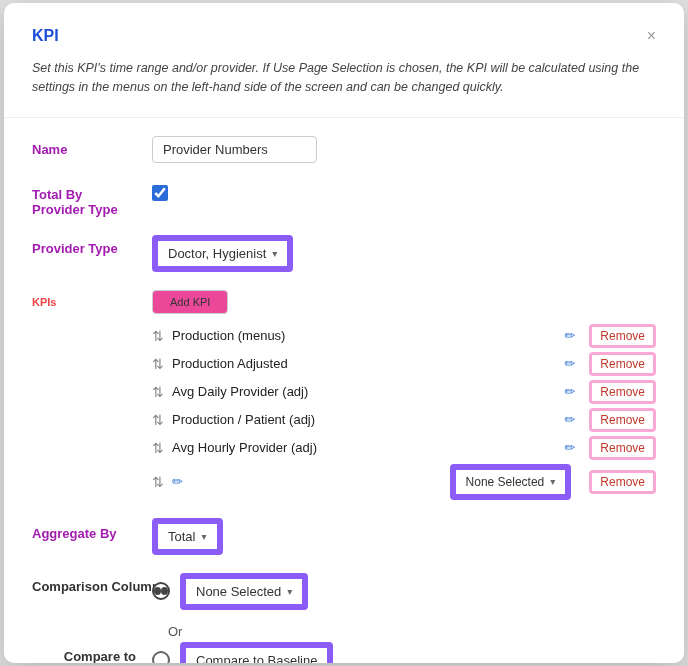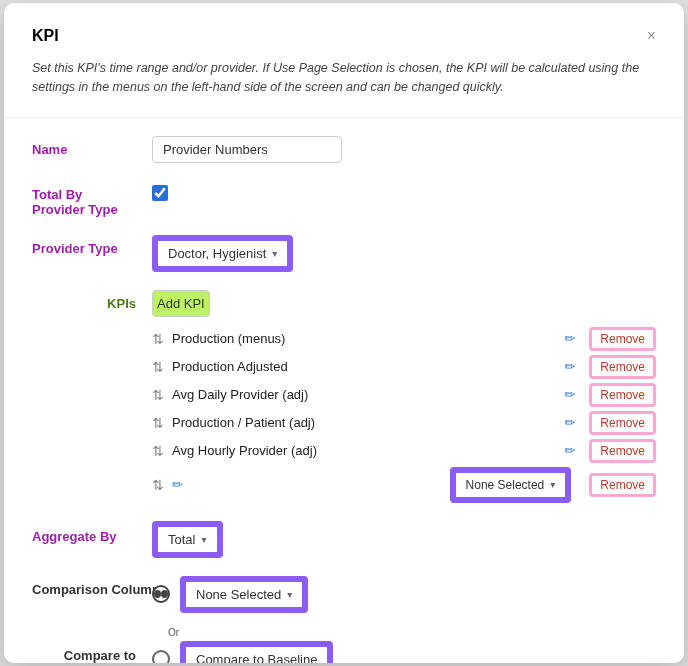--- a/index.html
+++ b/index.html
@@ -25,21 +25,21 @@
     }
     .modal-header {
       display: flex;
       align-items: center;
       justify-content: space-between;
       margin-bottom: 14px;
     }
     .modal-title {
       font-size: 16px;
       font-weight: 600;
-      color: #000000;
+      color: #1d4ed8;
     }
     .close-btn {
       background: none;
       border: none;
       cursor: pointer;
       color: #999;
       font-size: 16px;
       line-height: 1;
     }
     .description {
@@ -70,21 +70,21 @@
       color: #a21caf;
     }
     .form-control-wrap {
       flex: 1;
     }
     input[type="text"].form-input {
       border: 1px solid #ccc;
       border-radius: 4px;
       padding: 5px 10px;
       font-size: 13px;
-      width: 190px;
+      width: 165px;
       color: #333;
       outline: none;
     }
     .checkbox-wrap {
       display: flex;
       align-items: center;
       padding-top: 4px;
     }
     input[type="checkbox"] {
       width: 16px;
@@ -102,25 +102,25 @@
       display: inline-flex;
       align-items: center;
       gap: 6px;
       color: #333;
     }
     .dropdown-btn .arrow {
       font-size: 10px;
       color: #666;
     }
     .add-kpi-btn {
-      background: #bef264;
+      background: #ec4899;
       border: 1px solid #ccc;
       border-radius: 4px;
-      padding: 5px 4px;
-      font-size: 13px;
+      padding: 5px 17px;
+      font-size: 11px;
       cursor: pointer;
       color: #333;
       margin-bottom: 10px;
     }
     .kpi-list {
       display: flex;
       flex-direction: column;
       gap: 4px;
       width: 100%;
     }
@@ -185,21 +185,21 @@
       background: #fff;
     }
     .radio-circle.selected::after {
       content: '';
       width: 8px;
       height: 8px;
       border-radius: 50%;
       background: #444;
     }
     .or-text {
-      font-size: 10px;
+      font-size: 13px;
       color: #555;
       margin: 6px 0 3px 136px;
     }
     .compare-row {
       display: flex;
       align-items: center;
     }
     .compare-label-col {
       width: 120px;
       min-width: 120px;
@@ -217,26 +217,25 @@
       padding-top: 14px;
       border-top: 1px solid #eee;
     }
     .kpis-section {
       display: flex;
       align-items: flex-start;
     }
     .kpis-label {
       width: 120px;
       min-width: 120px;
-      text-align: right;
       padding-right: 16px;
       padding-top: 6px;
       font-weight: 600;
-      font-size: 13px;
-      color: #4d7c0f;
+      font-size: 11px;
+      color: #ef4444;
     }
     .comparison-section {
       display: flex;
       align-items: flex-start;
       margin-bottom: 4px;
     }
     .comparison-col-label {
       width: 120px;
       min-width: 120px;
       text-align: right;

